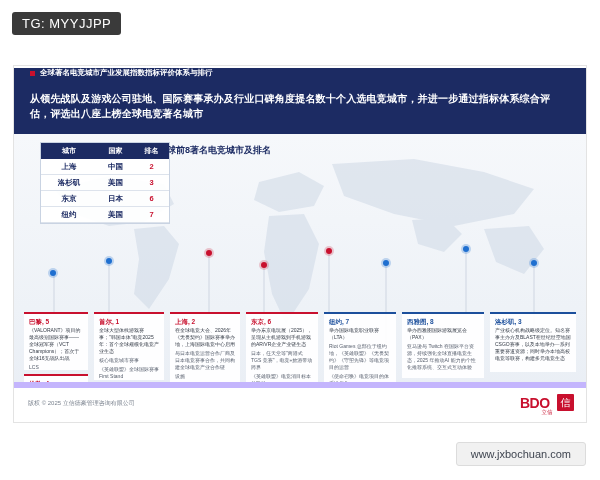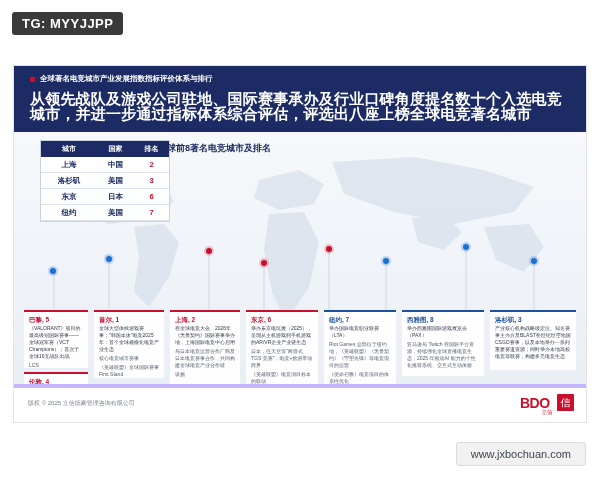--- a/index.html
+++ b/index.html
@@ -5,47 +5,47 @@
   html,body{margin:0;padding:0;}
   body{
     width:600px;height:480px;overflow:hidden;
     background:#ffffff;
     font-family:"Liberation Sans", sans-serif;
     position:relative;
   }
   .tg-badge{
     position:absolute;left:12px;top:12px;
     background:#3a3a3a;color:#ffffff;
-    font-size:13px;font-weight:bold;
+    font-size:13px;font-weight:normal;
     padding:4px 10px;border-radius:3px;
     letter-spacing:.5px;
   }
   .slide{
     position:absolute;left:14px;top:66px;
     width:572px;height:356px;
     background:#ffffff;
     box-shadow:0 0 0 1px #e3e3e3;
     overflow:hidden;
   }
   .hdr{
     background:#1c2b63;
     height:66px;
     position:relative;
-    padding:6px 16px 0 16px;
+    padding:0 16px 0 16px;
     box-sizing:border-box;
   }
   .eyebrow{
     display:flex;align-items:center;gap:5px;
     color:#ffffff;font-size:7.5px;font-weight:bold;
     margin-top:2px;
   }
   .eyebrow .sq{width:5px;height:5px;background:#c8102e;display:inline-block;}
   .title{
-    color:#ffffff;font-size:15px;font-weight:bold;
-    line-height:15px;margin-top:7px;letter-spacing:.2px;
+    color:#ffffff;font-size:10px;font-weight:bold;
+    line-height:15px;margin-top:13px;letter-spacing:.2px;
   }
   .body{
     position:relative;
     height:290px;
     background:linear-gradient(180deg,#f6f8fb 0%, #eef2f7 60%, #e8edf4 100%);
     overflow:hidden;
   }
   
   .map{
     position:absolute;left:0;top:0;width:100%;height:215px;opacity:.55;
@@ -107,21 +107,21 @@
   }
   .legend .item{display:flex;align-items:center;gap:3px;}
   .legend .swatch{width:7px;height:7px;border-radius:50%;}
 
   .srcnote{
     position:absolute;left:26px;bottom:5px;font-size:5.5px;color:#6a7380;
   }
 
   .footer{
     position:absolute;left:0;bottom:0;width:572px;height:34px;
-    background:#ffffff;border-top:4px solid #c4b5fd;
+    background:#ffffff;border-top:6px solid #c4b5fd;
   }
   .footer .copy{
     position:absolute;left:14px;top:11px;font-size:6px;color:#7a828e;
   }
   .bdo{
     position:absolute;right:12px;top:5px;text-align:right;
   }
   .bdo .mark{
     display:inline-block;font-size:14px;font-weight:bold;color:#c8102e;
     letter-spacing:-.5px;vertical-align:middle;

